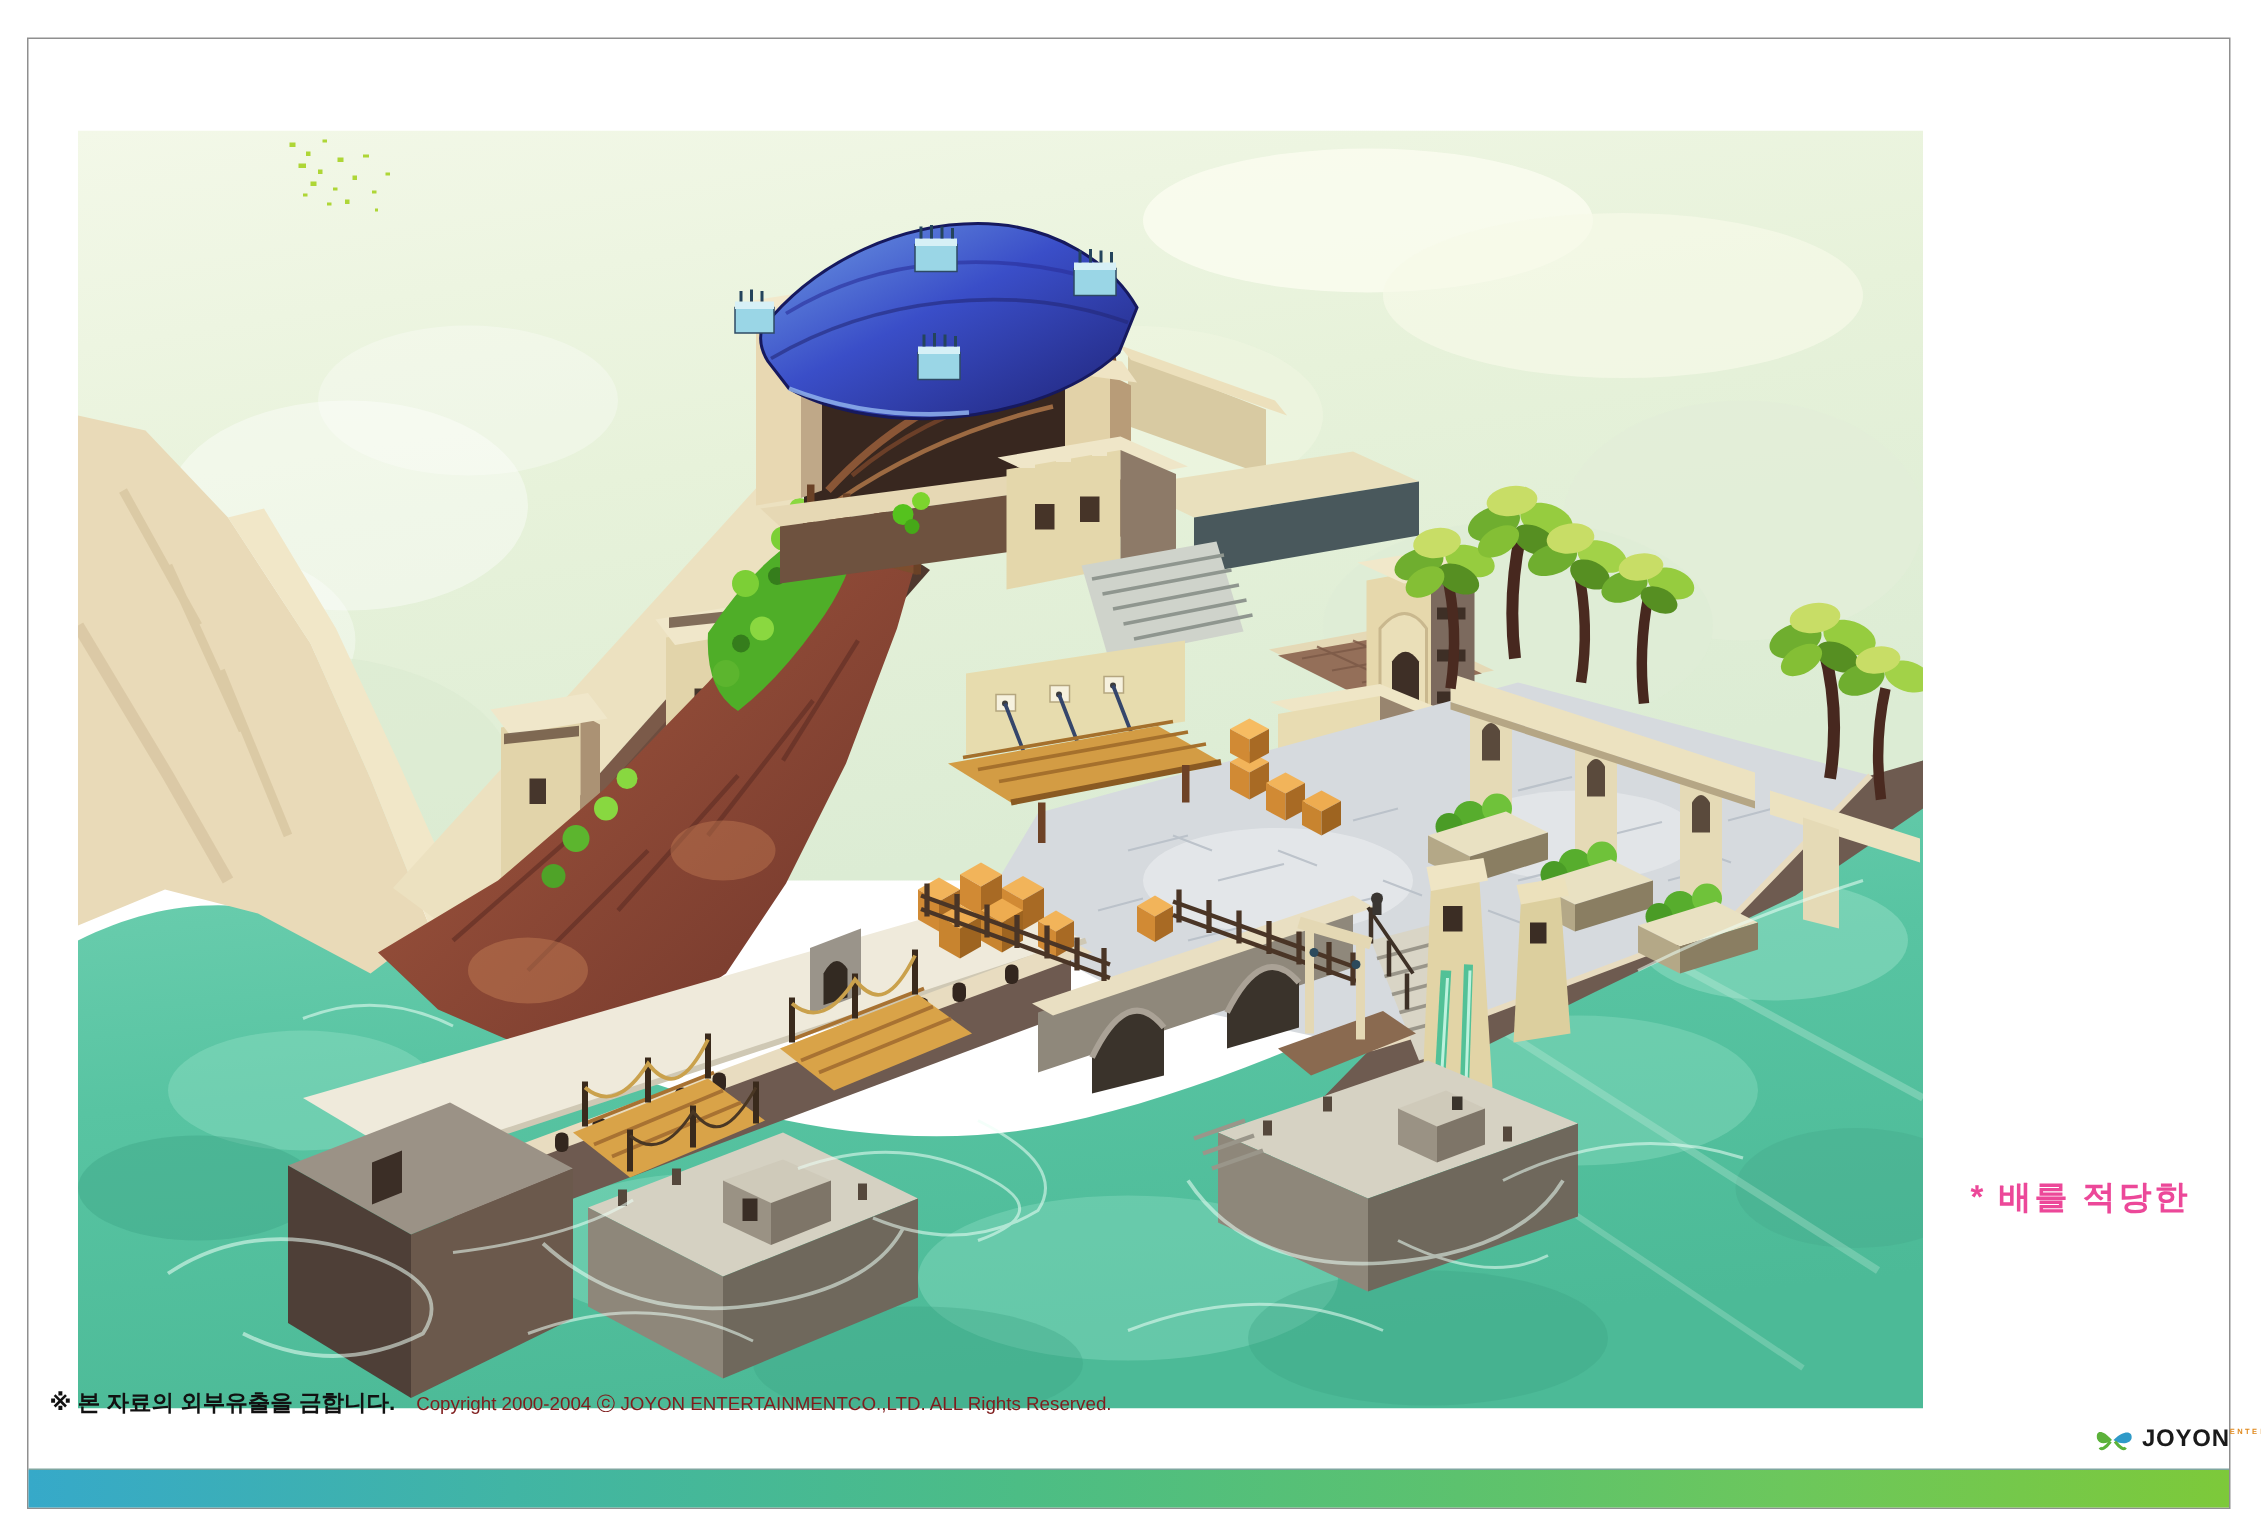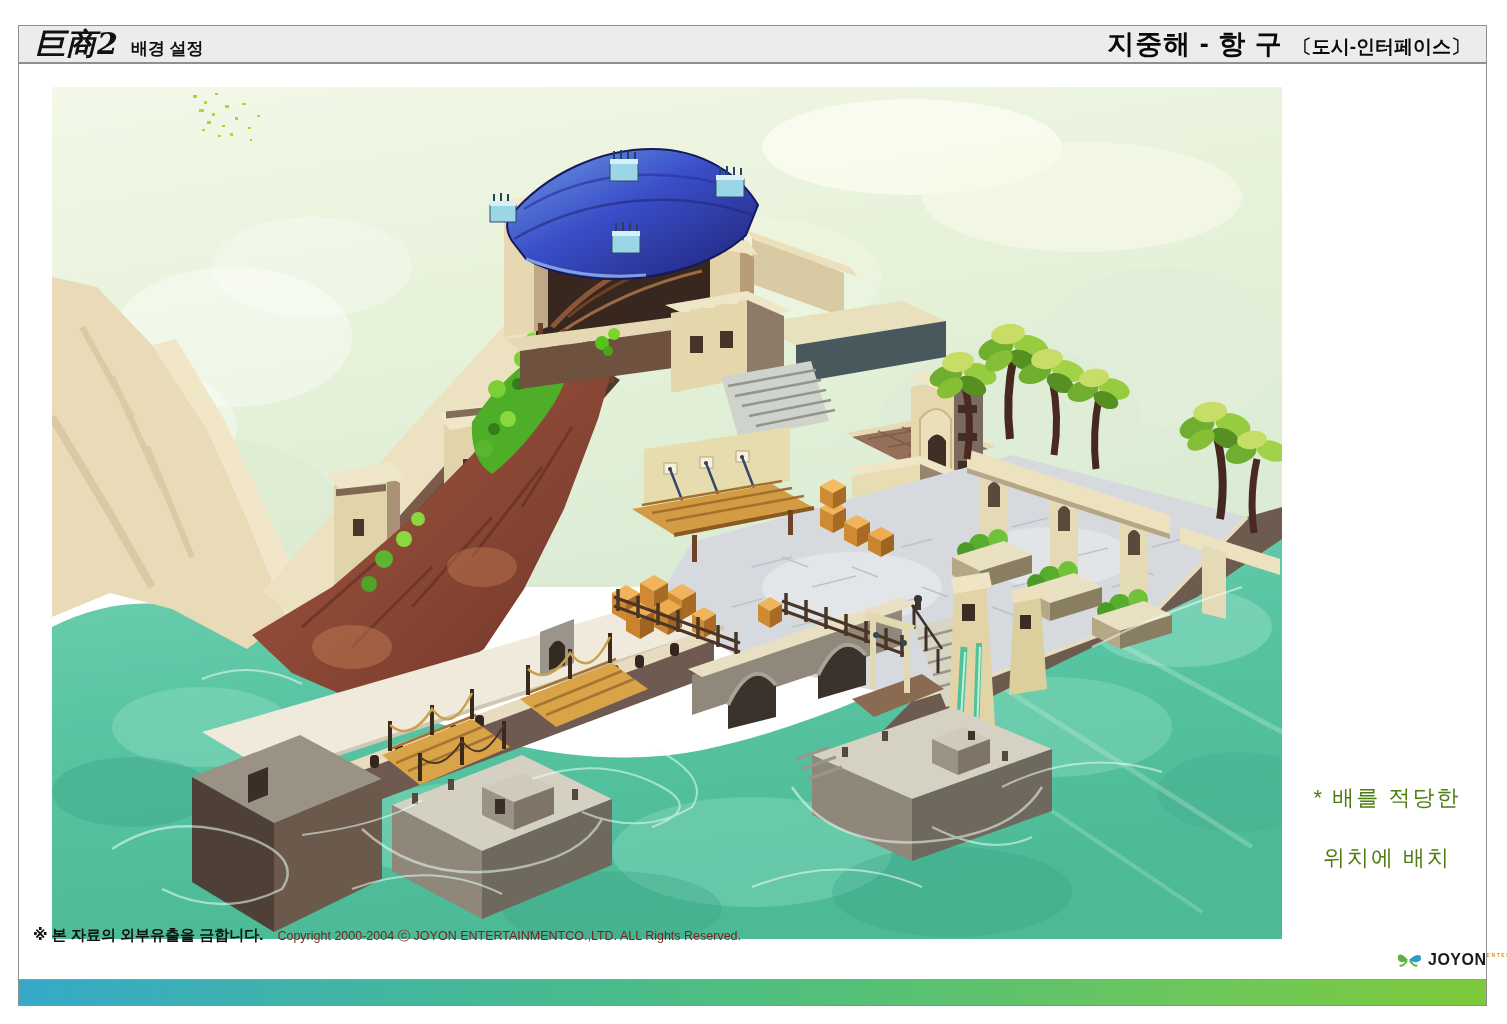--- a/index.html
+++ b/index.html
@@ -13,48 +13,38 @@
   .title-left{display:flex;align-items:baseline;gap:12px;}
   .title-main{font-family:"DejaVu Serif","Liberation Serif",serif;font-style:italic;
               font-weight:900;font-size:30px;color:#111;letter-spacing:1px;}
   .title-sub{font-size:17px;font-weight:600;color:#111;}
   .title-right{display:flex;align-items:baseline;gap:10px;}
   .section-title{font-size:27px;font-weight:900;color:#0a0a0a;letter-spacing:1px;}
   .section-sub{font-size:19px;font-weight:800;color:#0a0a0a;}
   .artwork{position:absolute;left:33px;top:61px;width:1230px;height:852px;}
   .artwork svg{display:block;width:1230px;height:852px;}
   .annotation{position:absolute;left:1268px;top:742px;width:200px;text-align:center;
-              font-size:22px;font-weight:400;color:#4d7c0f;letter-spacing:2px;line-height:60px;}
+              font-size:22px;font-weight:700;color:#ec4899;letter-spacing:2px;line-height:60px;}
   .footer-row{position:absolute;left:14px;top:900px;display:flex;align-items:baseline;gap:14px;white-space:nowrap;}
   .notice{font-size:15px;font-weight:700;color:#111;}
   .copyright{font-size:12.5px;font-weight:500;color:#7f1d1d;}
   .joyon{position:absolute;left:1378px;top:924px;display:flex;align-items:center;gap:5px;}
   .joyon-text{display:flex;flex-direction:row;line-height:1;}
   .joyon-name{font-size:16px;font-weight:900;color:#1a1a1a;letter-spacing:.5px;}
   .joyon-sub{font-size:5px;font-weight:700;color:#e08a1e;letter-spacing:1.6px;margin-top:1px;}
   .gradient-bar{position:absolute;left:0;bottom:0;width:100%;height:26px;
      background:linear-gradient(90deg,#36a9c9 0%,#41b5a4 22%,#4cbd85 45%,#5cc26e 65%,#6cc75c 80%,#7dc93a 100%);
      border-top:1px solid #7fa6a0;box-sizing:border-box;}
 </style>
 </head>
 <body>
 
 <div class="screen">
   <div class="frame">
 
-    <div class="header">
-      <div class="title-left">
-        <span class="title-main">巨商2</span>
-        <span class="title-sub">배경 설정</span>
-      </div>
-      <div class="title-right">
-        <span class="section-title">지중해 - 항 구</span>
-        <span class="section-sub">〔도시-인터페이스〕</span>
-      </div>
-    </div>
 
     <div class="artwork">
     <svg viewBox="0 0 1230 852" preserveAspectRatio="none">
       <defs>
         <linearGradient id="gSky" x1="0" y1="0" x2="0.4" y2="1">
           <stop offset="0" stop-color="#f3f8e8"></stop>
               <stop offset="0.5" stop-color="#e7f2da"></stop>
               <stop offset="1" stop-color="#dcecd4"></stop>
         </linearGradient>
         <linearGradient id="gWater" x1="0" y1="0" x2="0.3" y2="1">
@@ -593,21 +583,20 @@
         <path d="M150,592 q50,-20 100,5" stroke-width="2"></path>
         <path d="M250,748 q80,-10 120,-35" stroke-width="2"></path>
         <path d="M600,660 q60,30 40,60 q-50,30 -110,5" stroke-width="2"></path>
         <path d="M880,740 q60,30 100,10" stroke-width="2"></path>
       </g>
     </svg>
     </div>
 
     <div class="annotation">
       <div>* 배를 적당한</div>
-      <div>위치에 배치</div>
     </div>
 
     <div class="footer-row">
       <span class="notice">※ 본 자료의 외부유출을 금합니다.</span>
       <span class="copyright">Copyright 2000-2004 ⓒ JOYON ENTERTAINMENTCO.,LTD. ALL Rights Reserved.</span>
     </div>
 
     <div class="joyon">
       <svg width="26" height="20" viewBox="0 0 26 20">
         <path d="M11,10 C4,2 0,4 1,9 C2,13 7,13 11,10 Z" fill="#5cb23a"></path>

